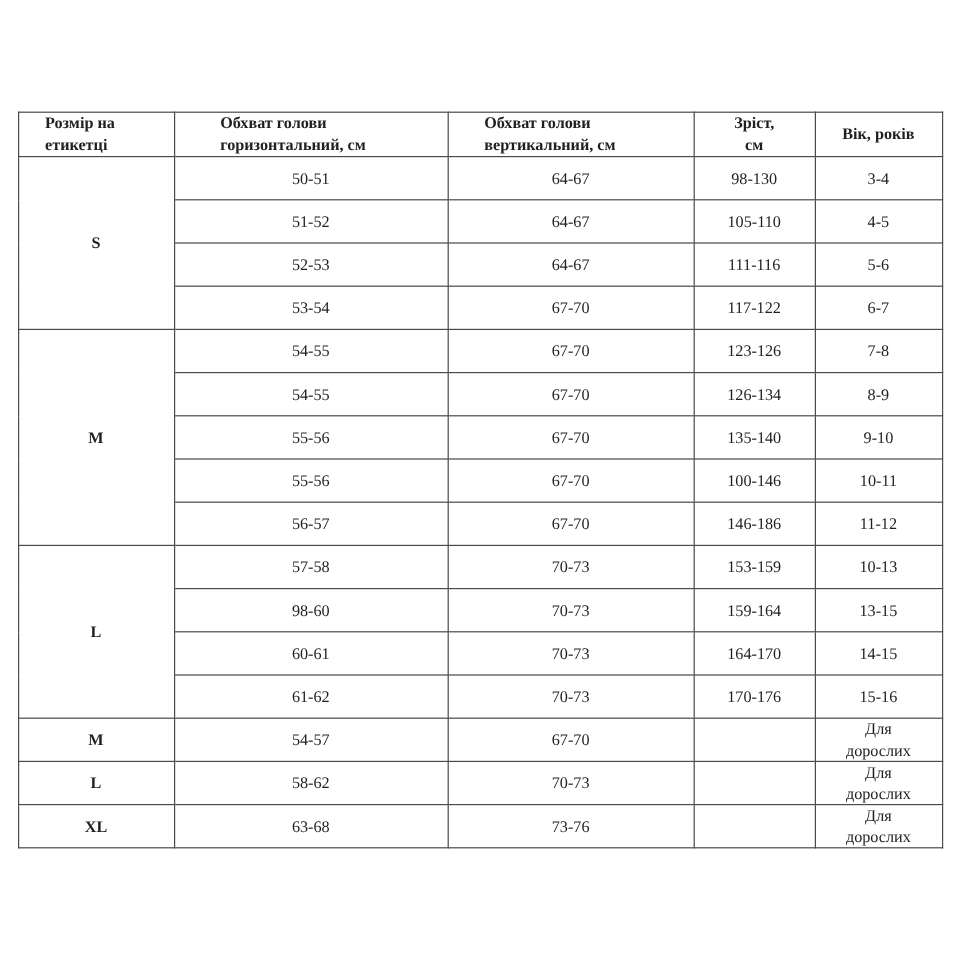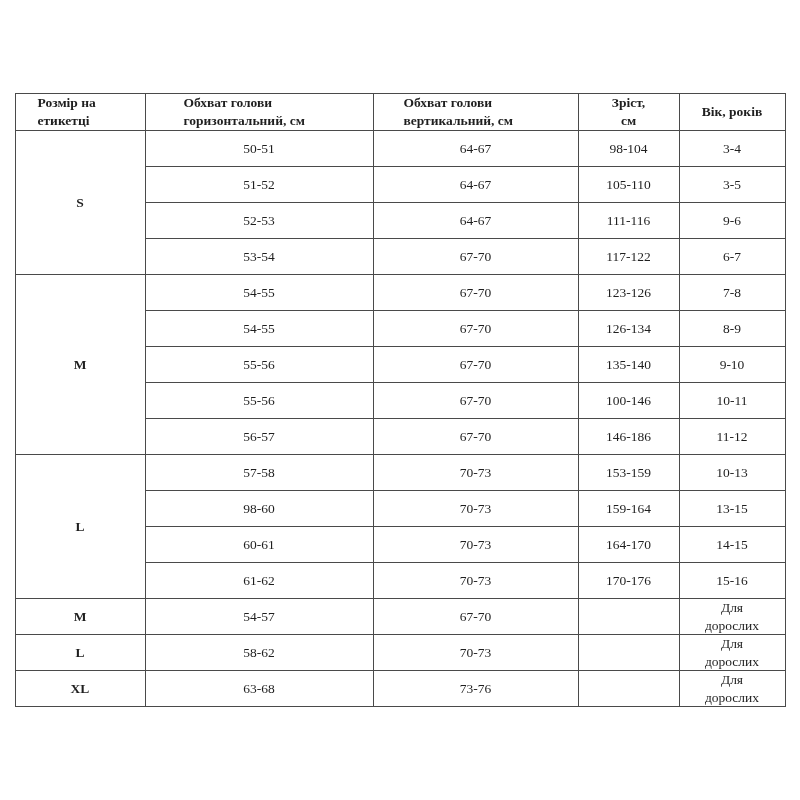--- a/index.html
+++ b/index.html
@@ -85,34 +85,34 @@
         <th class="head-cell c2">Обхват голови<br>вертикальний, см</th>
         <th class="head-cell c3">Зріст,<br>см</th>
         <th class="head-cell c4">Вік, років</th>
       </tr>
     </thead>
     <tbody id="table-body">
         <tr>
           <td class="size-cell" rowspan="4">S</td>
           <td class="data-cell">50-51</td>
           <td class="data-cell">64-67</td>
-          <td class="data-cell">98-104</td>
+          <td class="data-cell">98-130</td>
           <td class="data-cell">3-4</td>
         </tr>
         <tr>
           <td class="data-cell">51-52</td>
           <td class="data-cell">64-67</td>
           <td class="data-cell">105-110</td>
-          <td class="data-cell">3-5</td>
+          <td class="data-cell">4-5</td>
         </tr>
         <tr>
           <td class="data-cell">52-53</td>
           <td class="data-cell">64-67</td>
           <td class="data-cell">111-116</td>
-          <td class="data-cell">9-6</td>
+          <td class="data-cell">5-6</td>
         </tr>
         <tr>
           <td class="data-cell">53-54</td>
           <td class="data-cell">67-70</td>
           <td class="data-cell">117-122</td>
           <td class="data-cell">6-7</td>
         </tr>
         <tr>
           <td class="size-cell" rowspan="5">M</td>
           <td class="data-cell">54-55</td>

